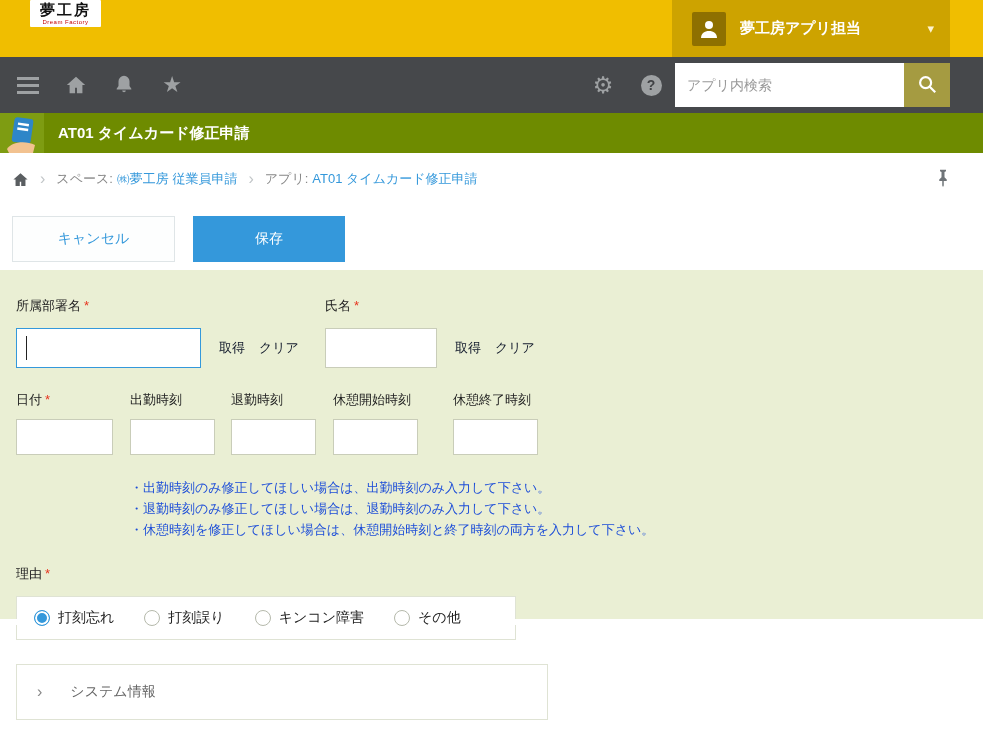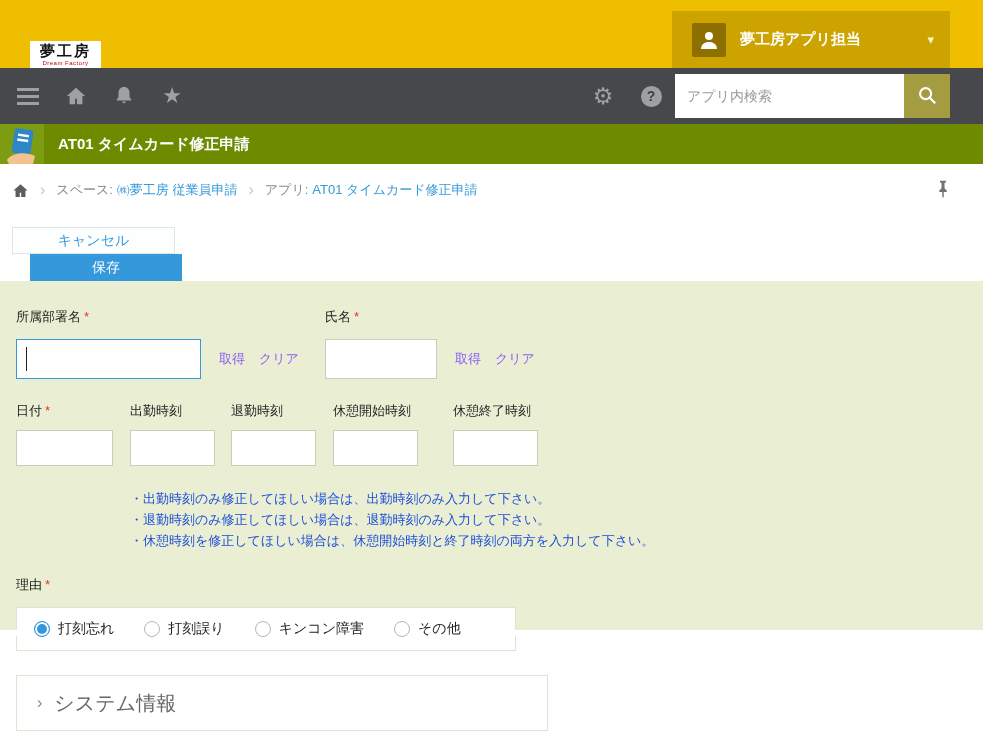--- a/index.html
+++ b/index.html
@@ -1,20 +1,20 @@
 <!DOCTYPE html>
 <html><head>
 <meta charset="utf-8">
 <style>
   * { margin:0; padding:0; box-sizing:border-box; }
   html,body { width:983px; height:733px; }
   body { font-family:"Liberation Sans","DejaVu Sans",sans-serif; background:#fff; overflow:hidden; }
 
   
-  .topbar { height:68px; background:#f0be00; display:flex; align-items:flex-end; }
+  .topbar { height:57px; background:#f0be00; display:flex; align-items:flex-start; }
   .logo { background:#fff; margin-left:30px; padding:3px 10px 2px; text-align:center; border-radius:1px; }
   .logo-jp { font-family:"Liberation Serif","DejaVu Serif",serif; font-weight:bold; font-size:15px; color:#111; letter-spacing:2px; line-height:1.05; }
   .logo-en { font-size:6px; color:#c40000; letter-spacing:.5px; }
   .user-box { margin-left:auto; margin-right:33px; width:278px; height:57px; background:#cda300; display:flex; align-items:center; padding:0 16px 0 20px; cursor:pointer; }
   .user-icon { width:34px; height:34px; background:rgba(40,30,0,.38); border-radius:2px; display:flex; align-items:center; justify-content:center; flex:none; }
   .user-icon svg { width:24px; height:24px; fill:#fff; }
   .user-name { color:#fff; font-weight:bold; font-size:15px; margin-left:14px; white-space:nowrap; }
   .user-chev { margin-left:auto; color:#fdf3cf; font-size:13px; }
 
   
@@ -39,40 +39,40 @@
 
   
   .crumbbar { height:52px; background:#fff; display:flex; align-items:center; padding-left:12px; position:relative; font-size:13px; }
   .crumb-home svg { width:17px; height:17px; fill:#5a5e61; display:block; }
   .crumb-sep { color:#c2c6c8; margin:0 11px; font-size:16px; }
   .crumb-prefix { color:#888; }
   .crumb-link { color:#3498db; cursor:pointer; margin-left:4px; }
   .pin { position:absolute; right:34px; top:16px; cursor:pointer; }
 
   
-  .actionbar { height:65px; background:#fff; padding:11px 0 0 12px; display:flex;flex-direction:column; }
+  .actionbar { height:65px; background:#fff; padding:11px 0 0 12px; display:flex; }
   .btn { height:46px; font-size:14px; font-family:inherit; cursor:pointer; }
   .btn-cancel { width:163px; background:#fdfefe; border:1px solid #dfe5e7; color:#3498db; }
   .btn-save { width:152px; background:#3498db; border:1px solid #3498db; color:#fff; margin-left:18px; }
 
   
   .form-area { height:349px; background:#eaefd4; padding-top:26px; }
   .f-label { font-size:13px; color:#222; white-space:nowrap; }
   .req { color:#e7341f; margin-left:3px; font-size:13px; }
   .row1 { display:flex; padding-left:16px; }
   .fgroup .lbl-row { margin-bottom:16px; height:16px; }
   .input-line { display:flex; align-items:center; }
   .input-wrap { position:relative; }
   .text-input { background:#fff; border:1px solid #c9cdb9; height:40px; padding:0 8px; font-size:14px; font-family:inherit; outline:none; }
   .text-input.focused { border:1px solid #3498db; }
   .caret { position:absolute; left:10px; top:8px; width:1px; height:24px; background:#222; }
   .dept-input { width:185px; }
   .name-input { width:112px; }
   .links { display:flex; align-items:center; margin-left:18px; gap:14px; }
-  .flink { color:#8b5cf6; font-size:13px; cursor:pointer; white-space:nowrap; }
+  .flink { color:#0f172a; font-size:13px; cursor:pointer; white-space:nowrap; }
   .name-group { margin-left:26px; }
 
   .row2 { display:flex; padding-left:16px; margin-top:22px; }
   .sgroup .lbl-row { margin-bottom:13px; height:16px; }
   .small-input { height:36px; }
   .date-input { width:97px; }
   .time-input { width:85px; }
   .mr17 { margin-right:17px; } .mr16 { margin-right:16px; } .mr35 { margin-right:35px; }
 
   .notes { margin:22px 0 0 130px; }
@@ -80,21 +80,21 @@
 
   .reason-lbl-row { margin:24px 0 16px 16px; height:16px; }
   .radio-box { width:500px; height:44px; background:#fff; border:1px solid #dfe3d4; margin:10px 0 0 16px; display:flex; align-items:center; padding-left:17px; }
   .radio-item { display:flex; align-items:center; margin-right:30px; cursor:pointer; }
   .radio-circle { width:16px; height:16px; border-radius:50%; border:1px solid #b5b9ab; background:#fff; flex:none; }
   .radio-circle.checked { border:1px solid #3498db; background:#3498db; box-shadow:inset 0 0 0 2px #fff; }
   .radio-label { font-size:14px; color:#222; margin-left:8px; white-space:nowrap; }
 
   .sysinfo { width:532px; height:56px; background:#fff; border:1px solid #dfe3d4; margin:24px 0 0 16px; display:flex; align-items:center; padding-left:20px; cursor:pointer; }
   .sysinfo-chev { color:#888; font-size:16px; }
-  .sysinfo-label { color:#666; font-size:20px; margin-left:12px; }
+  .sysinfo-label { color:#666; font-size:14px; margin-left:28px; }
 
   .bottom-strip { height:6px; background:#fff; }
 </style>
 </head>
 <body>
 
 <header class="topbar">
   <div class="logo">
     <div class="logo-jp">夢工房</div>
     <div class="logo-en">Dream Factory</div>

